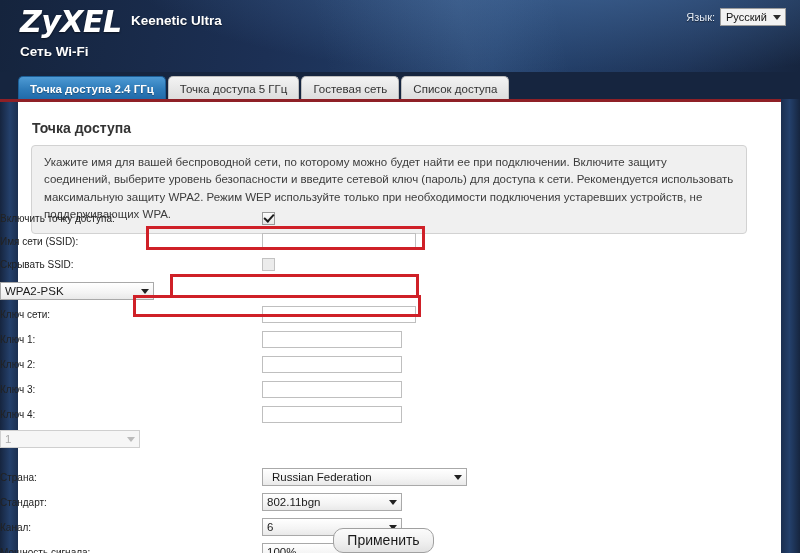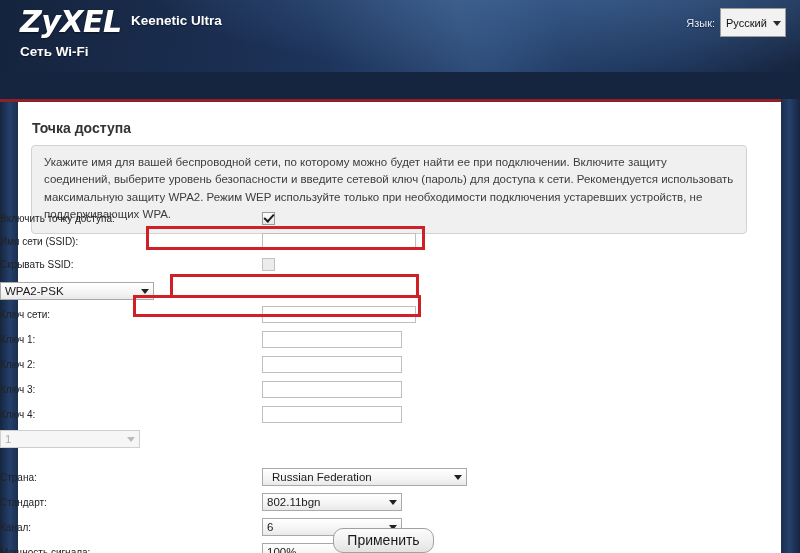--- a/index.html
+++ b/index.html
@@ -55,21 +55,21 @@
     z-index: 3;
   }
   .lang-label {
     font-size: 11px; color: #e3eaf4;
     text-shadow: 0 1px 1px rgba(0,0,0,0.5);
   }
   .lang-select {
     position: relative;
     background: #f2f2f2;
     border: 1px solid #9c9c9c;
-    height: 29px; min-width: 66px;
+    height: 18px; min-width: 66px;
     display: flex; align-items: center;
     padding: 0 16px 0 5px;
     font-size: 11px; color: #111;
     box-sizing: border-box;
   }
   .lang-select .caret {
     position: absolute; right: 4px; top: 50%;
     margin-top: -2px;
     width: 0; height: 0;
     border-left: 4px solid transparent;
@@ -273,20 +273,36 @@
 
     <div class="lang-wrap">
       <span class="lang-label">Язык:</span>
       <div class="lang-select">
         <span>Русский</span>
         <span class="caret"></span>
       </div>
     </div>
   </div>
 
+  <div class="tabbar">
+    <div class="tabs">
+      <div class="tab active">
+        <span>Точка доступа 2.4 ГГц</span>
+      </div>
+      <div class="tab">
+        <span>Точка доступа 5 ГГц</span>
+      </div>
+      <div class="tab">
+        <span>Гостевая сеть</span>
+      </div>
+      <div class="tab">
+        <span>Список доступа</span>
+      </div>
+    </div>
+  </div>
   <div class="redline"></div>
 
   <div class="side-left"></div>
   <div class="side-right"></div>
 
   <div class="panel"></div>
 
   <div class="panel-title">Точка доступа</div>
 
   <div class="infobox">Укажите имя для вашей беспроводной сети, по которому можно будет найти ее при подключении. Включите защиту соединений, выберите уровень безопасности и введите сетевой ключ (пароль) для доступа к сети. Рекомендуется использовать максимальную защиту WPA2. Режим WEP используйте только при необходимости подключения устаревших устройств, не поддерживающих WPA.</div>

